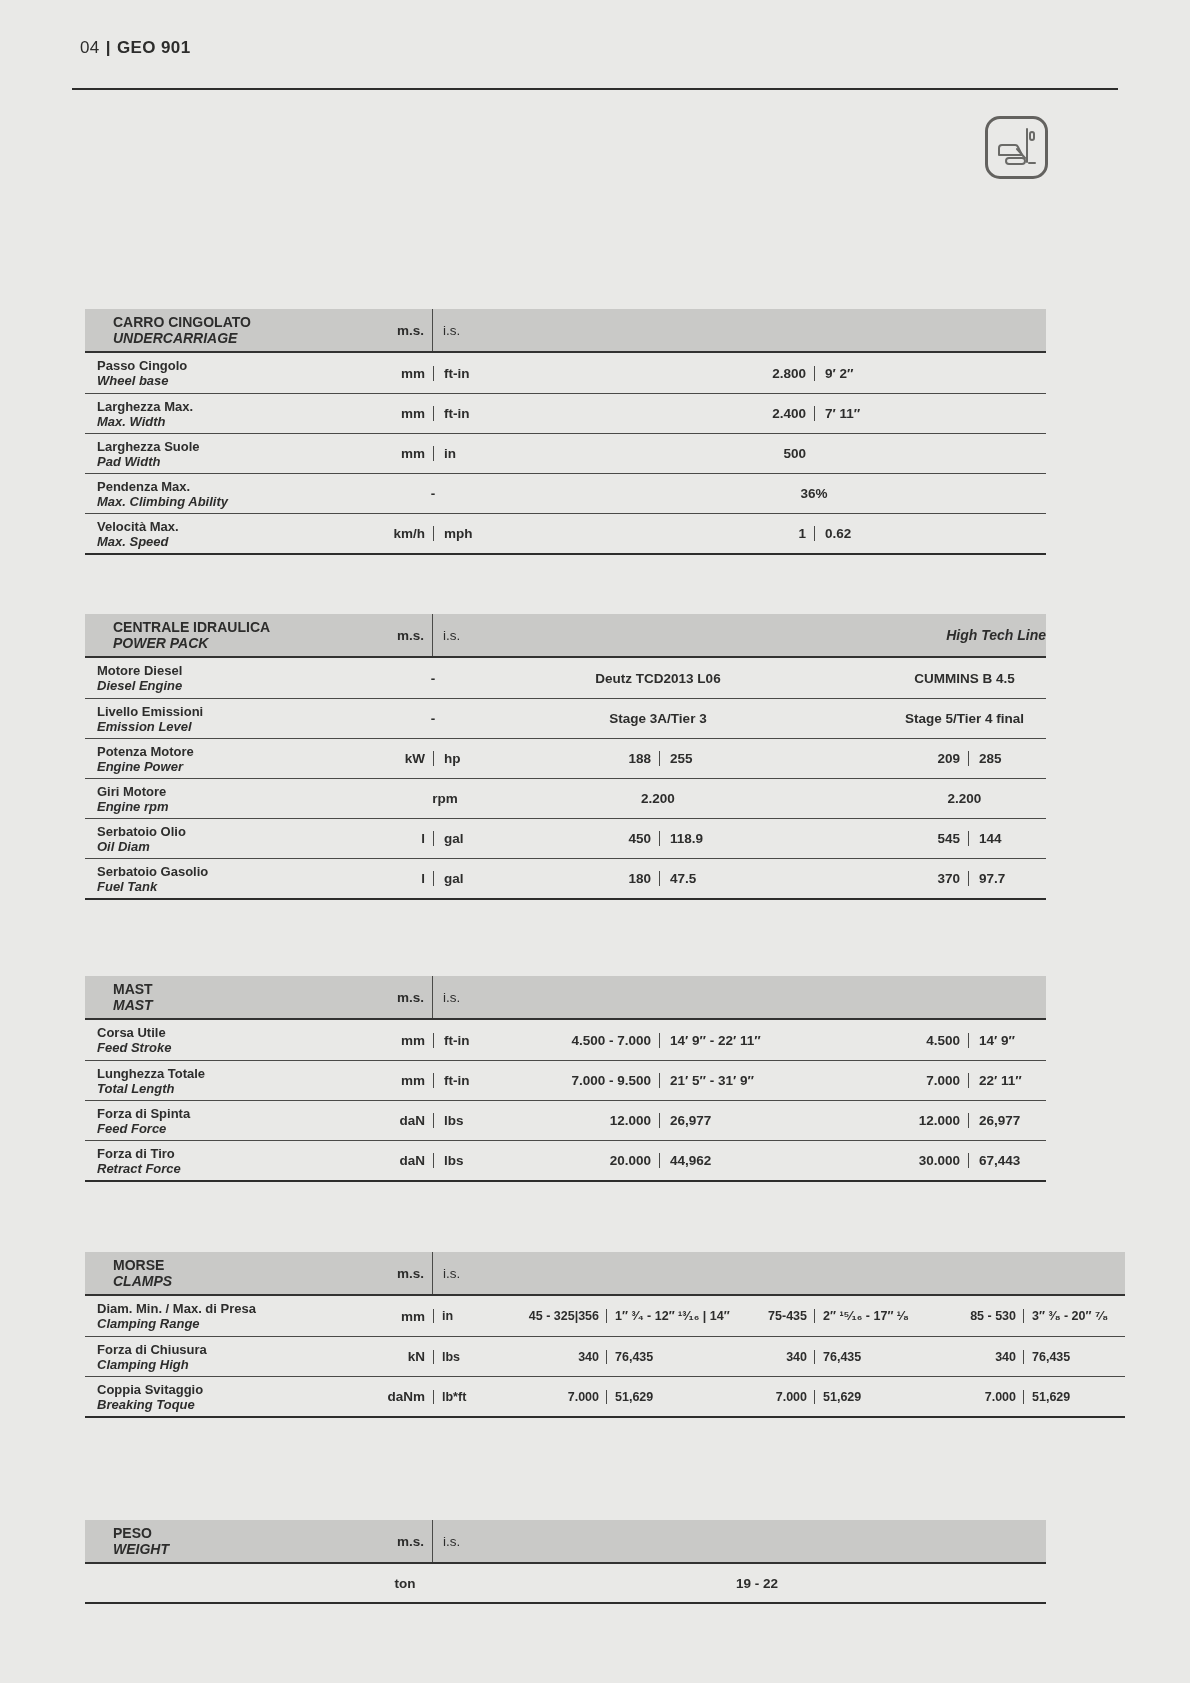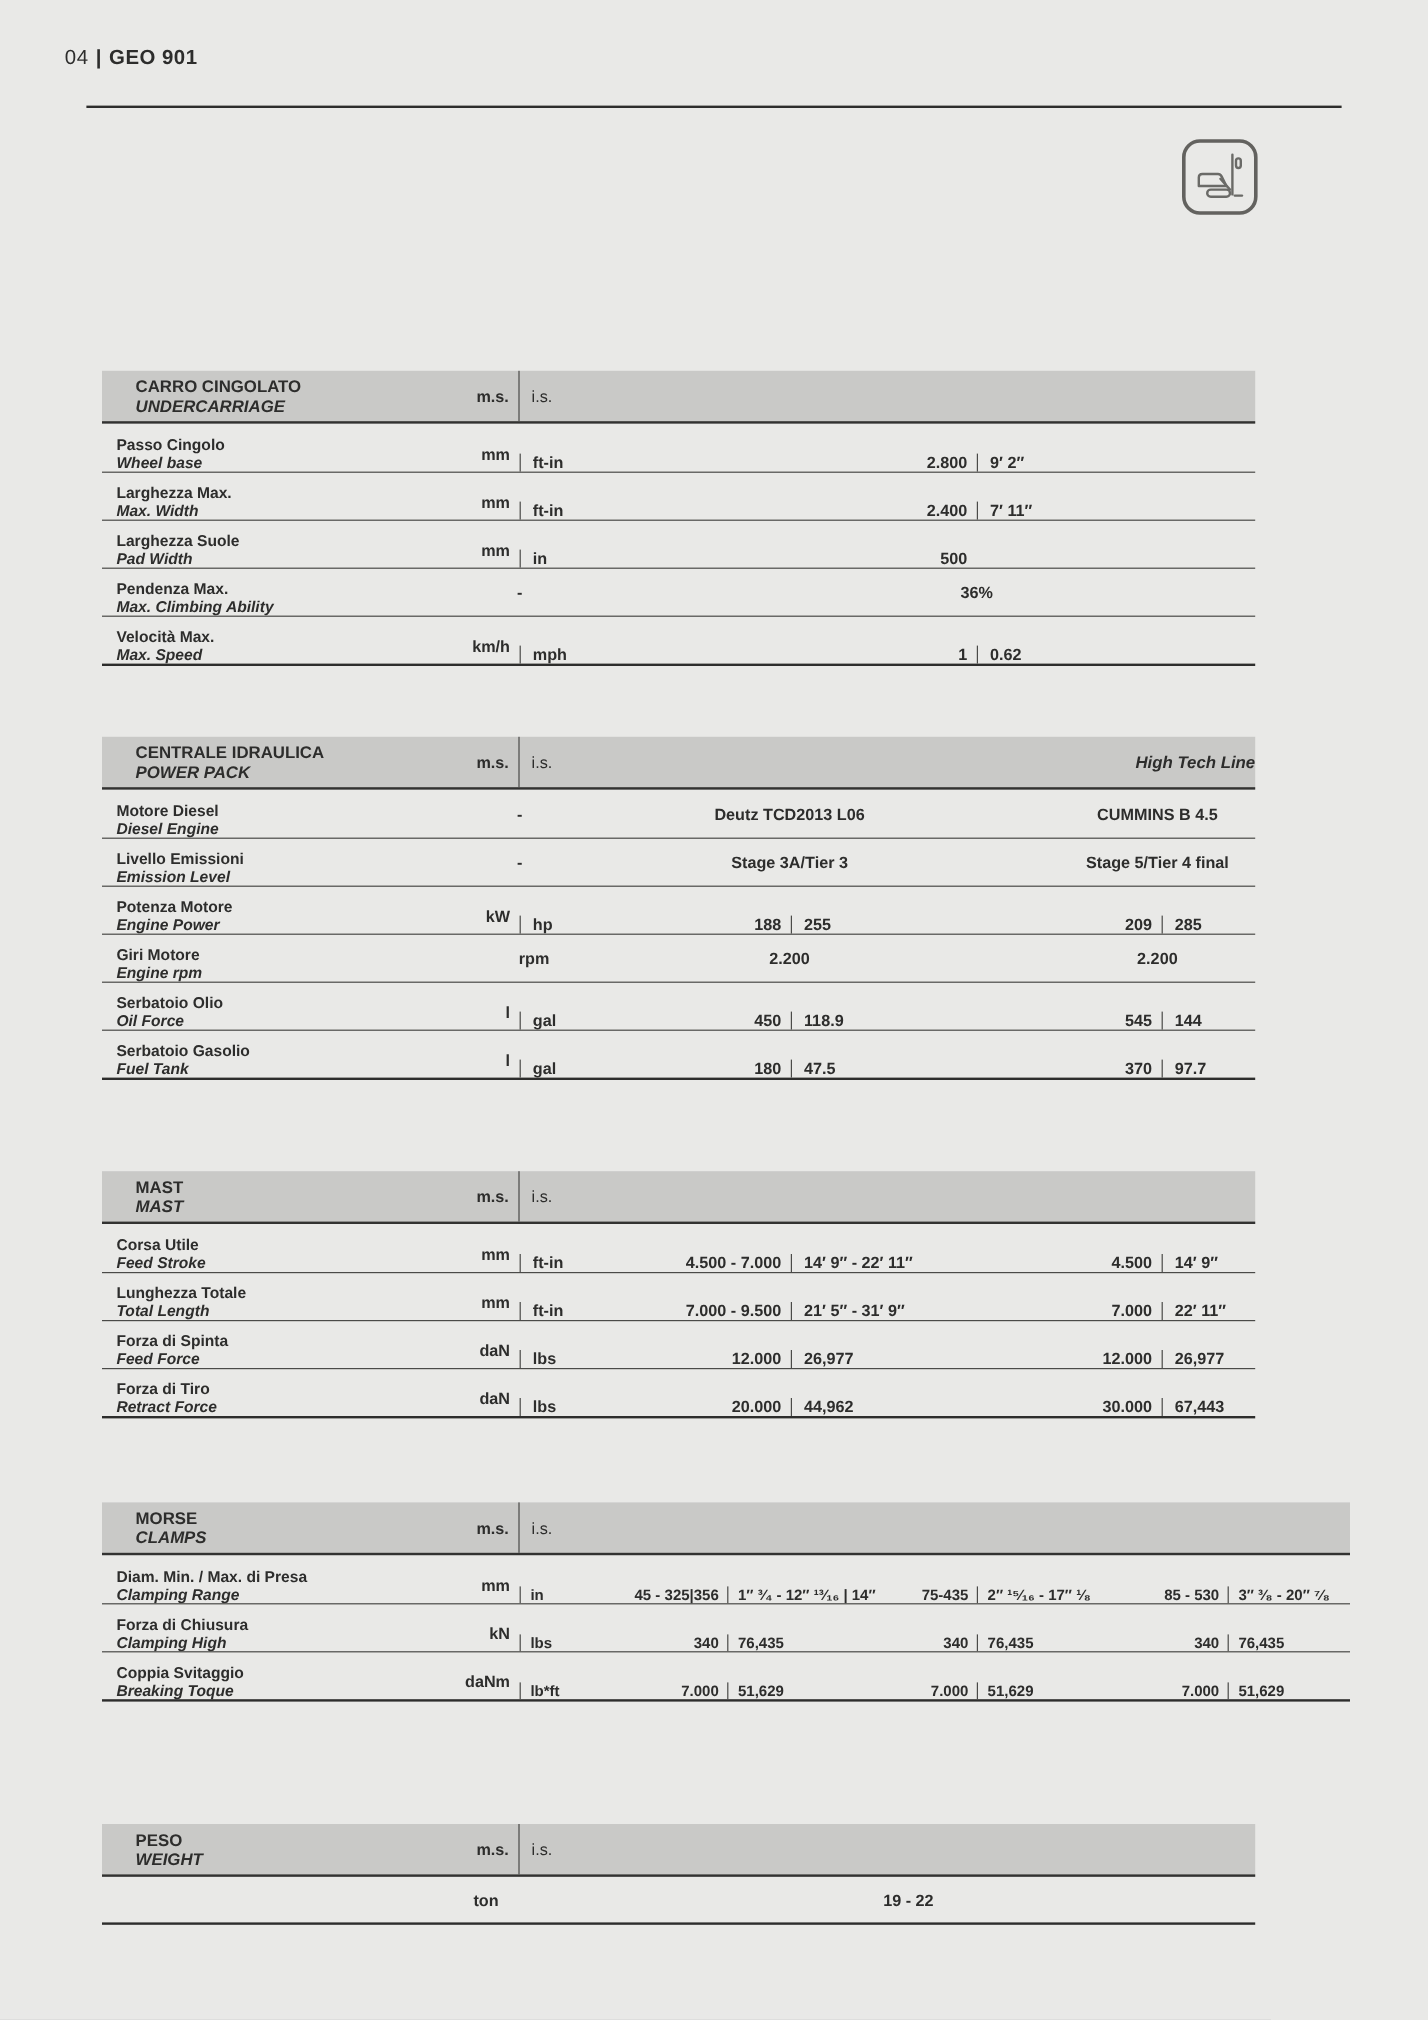--- a/index.html
+++ b/index.html
@@ -7,21 +7,21 @@
     --bar:#c9c9c7;
     --ink:#2d2d2c;
     --line:#4a4a48;
   }
   *{box-sizing:border-box;margin:0;padding:0}
   html,body{background:#d8d8d6}
   body{font-family:"Liberation Sans","DejaVu Sans",sans-serif;color:var(--ink)}
   .page{position:relative;width:1190px;height:1683px;background:var(--bg);margin:0 auto;overflow:hidden}
 
   
-  .pg-head{position:absolute;left:54px;top:38px;font-size:17px;letter-spacing:.4px}
+  .pg-head{position:absolute;left:80px;top:38px;font-size:17px;letter-spacing:.4px}
   .pg-head .num{font-weight:normal}
   .pg-head .sep{font-weight:bold;padding:0 6px}
   .pg-head .model{font-weight:bold}
   .head-rule{position:absolute;left:72px;top:88px;width:1046px;height:2px;background:var(--ink)}
 
   
   .title{position:absolute;left:88px;top:110px;font-size:47px;line-height:53px;font-weight:bold;letter-spacing:-1px}
   .title .t2{font-style:italic}
 
   
@@ -33,21 +33,21 @@
   .tbl.wide{width:1040px}
   .thead{height:44px;background:var(--bar);display:flex;align-items:center;border-bottom:2px solid #323231}
   .h-title{flex:0 0 255px;padding-left:28px;font-size:14px;line-height:16px;font-weight:bold}
   .h-title .en{font-style:italic;display:block}
   .h-title .it{display:block}
   .h-ms{flex:0 0 92px;text-align:right;padding-right:8px;font-size:13.5px;font-weight:bold}
   .h-div{width:1px;height:100%;background:var(--line)}
   .h-is{flex:1 1 auto;padding-left:10px;font-size:13.5px}
   .h-extra{font-size:14px;font-weight:bold;font-style:italic;text-align:left}
 
-  .trow{position:relative;height:40px;display:flex;align-items:flex-end}
+  .trow{position:relative;height:40px;display:flex;align-items:center}
   .trow + .trow{border-top:1px solid var(--line)}
   .t5row{height:38px}
 
   .c-label{flex:0 0 348px;display:flex;align-items:center}
   .lbl{flex:1;padding-left:12px;font-size:13px;line-height:15px;font-weight:bold}
   .lbl .en{font-style:italic;display:block}
   .lbl .it{display:block}
   .ums{padding-right:8px;font-size:13.5px;font-weight:bold;white-space:nowrap}
 
   .c{border-left:1px solid var(--line);display:flex;justify-content:space-between;align-items:center;padding:0 8px 0 10px;font-size:13.5px;white-space:nowrap}
@@ -255,21 +255,21 @@
       </div>
       <span class="pos p-rpm">rpm</span>
       <span class="pos p-v1">2.200</span>
       <span class="pos p-v2">2.200</span>
     </div>
 
     <div class="trow">
       <div class="c-label">
         <div class="lbl">
             <span class="it">Serbatoio Olio</span>
-            <span class="en">Oil Force</span>
+            <span class="en">Oil Diam</span>
           </div>
         <span class="ums">l</span>
       </div>
       <div class="c w226">
           <span class="vis">gal</span>
           <span class="vms">450</span>
         </div>
       <div class="c w309">
           <span class="vis">118.9</span>
           <span class="vms">545</span>

